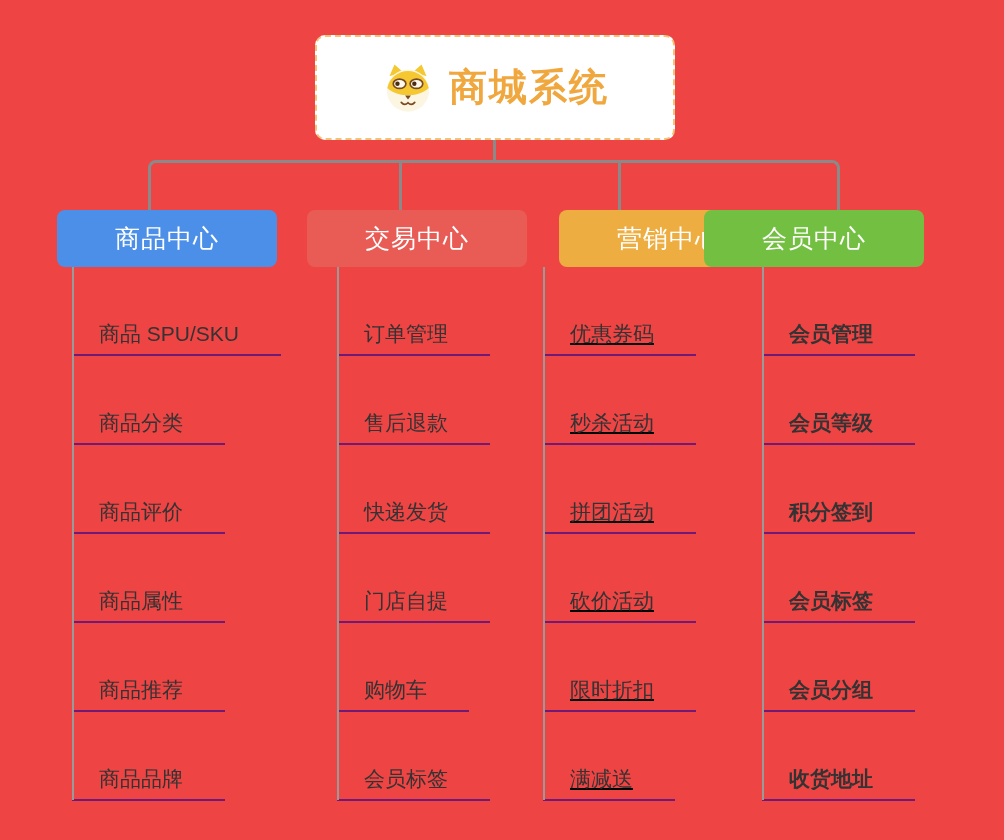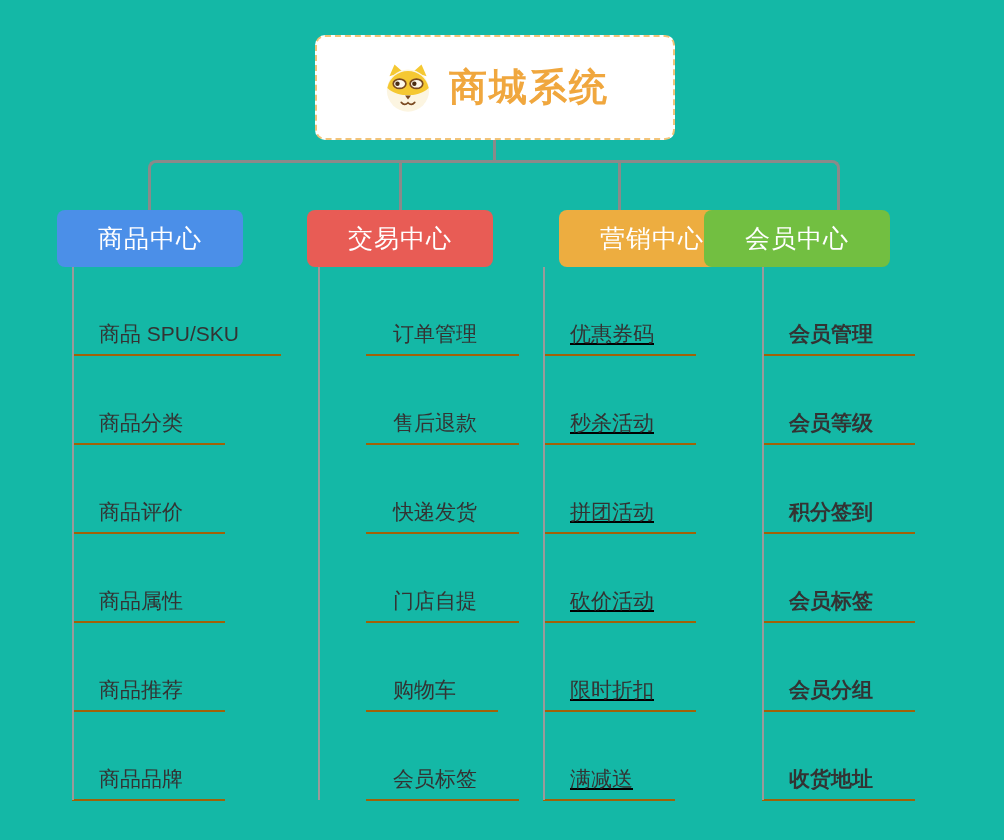--- a/index.html
+++ b/index.html
@@ -1,46 +1,46 @@
 <!DOCTYPE html>
 <html><head>
 <meta charset="utf-8">
 <style>
   html,body{margin:0;padding:0;background:#e9e9e9;}
   .canvas{
-    position:relative;width:1004px;height:840px;background:#14b8a6;
+    position:relative;width:1004px;height:840px;background:#ef4444;
     font-family:"Liberation Sans","DejaVu Sans",sans-serif;overflow:hidden;
   }
   
   .root-node{
     position:absolute;left:315px;top:35px;width:360px;height:105px;
     background:#ffffff;border:2px dashed #f2c479;border-radius:10px;
     display:flex;align-items:center;justify-content:center;gap:14px;
     box-sizing:border-box;cursor:pointer;
   }
   .root-title{font-size:38px;font-weight:600;color:#f0a73e;letter-spacing:2px;}
   .dog-icon{width:54px;height:54px;display:block;}
   .dog-icon svg{width:54px;height:54px;display:block;}
   
   .line{position:absolute;background:#8a8a8a;}
   .elbow{position:absolute;box-sizing:border-box;}
   .elbow-left{border-left:3px solid #8a8a8a;border-top:3px solid #8a8a8a;border-top-left-radius:8px;}
   .elbow-right{border-right:3px solid #8a8a8a;border-top:3px solid #8a8a8a;border-top-right-radius:8px;}
   
   .branch-box{
-    position:absolute;top:210px;width:186px;height:57px;border-radius:8px;
+    position:absolute;top:210px;width:220px;height:57px;border-radius:8px;
     display:flex;align-items:center;justify-content:center;
     color:#ffffff;font-size:25px;letter-spacing:1px;cursor:pointer;
   }
   
   .child-col{position:absolute;top:267px;}
   .spine{position:absolute;left:0;top:0;width:2px;height:533px;background:#9a9a9a;}
   .child-row{height:89px;display:flex;align-items:flex-end;}
   .child-item{
-    display:inline-block;border-bottom:2px solid #a16207;
+    display:inline-block;border-bottom:2px solid #701a75;
     padding:0 42px 6px 27px;font-size:21px;color:#333333;
     white-space:nowrap;cursor:pointer;
   }
 </style>
 </head>
 <body>
 
 <div class="canvas">
 
   <div class="root-node">
@@ -88,21 +88,21 @@
           <span class="child-item">商品推荐</span>
         </div>
         <div class="child-row">
           <span class="child-item">商品品牌</span>
         </div>
       </div>
     </div>
 
     <div>
       <div class="branch-box" style="left: 307px; background: rgb(232, 92, 85);">交易中心</div>
-      <div class="child-col" style="left: 318px; padding-left: 48px;">
+      <div class="child-col" style="left: 337px;">
         <div class="spine"></div>
       <div class="child-row">
           <span class="child-item">订单管理</span>
         </div>
         <div class="child-row">
           <span class="child-item">售后退款</span>
         </div>
         <div class="child-row">
           <span class="child-item">快递发货</span>
         </div>

